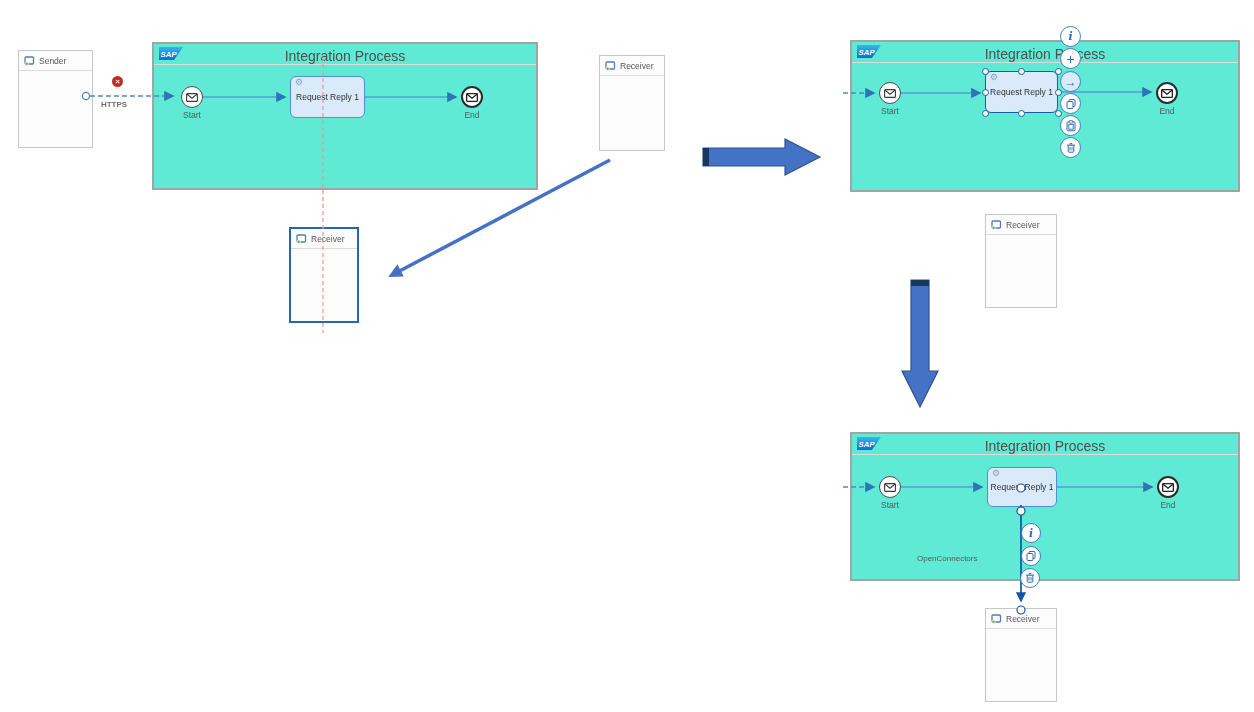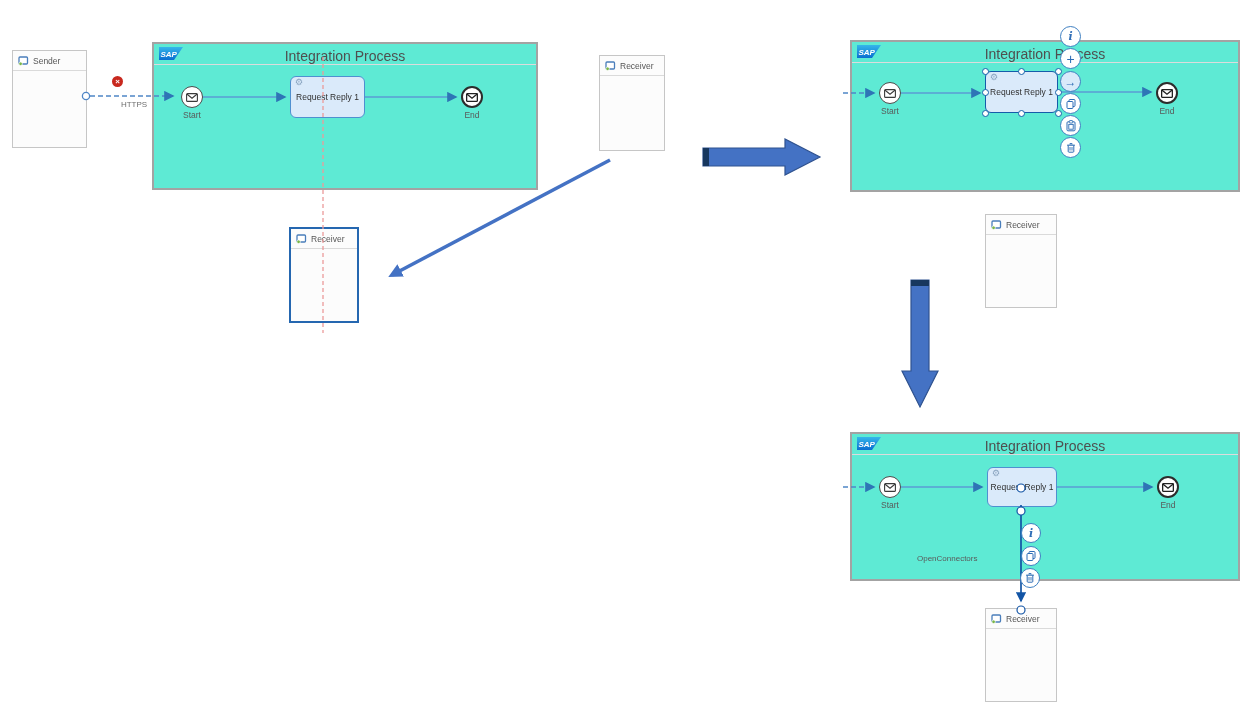--- a/index.html
+++ b/index.html
@@ -49,32 +49,32 @@
   .err-badge{width:11px;height:11px;border-radius:50%;background:#c8281e;
              color:#fff;display:flex;align-items:center;justify-content:center;
              font-size:8px;font-weight:bold;z-index:4;line-height:1;}
   .https{font-size:8px;color:#6e6e6e;z-index:3;}
   .overlay{position:absolute;left:0;top:0;z-index:4;pointer-events:none;}
   .conn-label{font-size:8px;color:#5a5a5a;z-index:3;}
 </style>
 </head>
 <body>
 
-<div class="abs pbox" style="left:12px;top:50px;width:75px;height:98px;">
+<div class="abs pbox" style="left:18px;top:50px;width:75px;height:98px;">
   <div class="pbox-header">
     <svg width="11" height="10">
       <rect x="1" y="1" width="8.5" height="7" rx="1" fill="#fff" stroke="#4a7ebb" stroke-width="1.3"></rect>
       <circle cx="2.6" cy="7.8" r="1.8" fill="#7ab648" stroke="#fff" stroke-width="0.7"></circle>
     </svg>
     <span>Sender</span>
   </div>
 </div>
 
 <div class="abs err-badge" style="left:112px;top:76px;">×</div>
-<div class="abs https" style="left:114px;top:100px;width:40px;text-align:center;">HTTPS</div>
+<div class="abs https" style="left:94px;top:100px;width:40px;text-align:center;font-weight:bold;">HTTPS</div>
 
 <div class="abs panel" style="left:152px;top:30px;width:386px;height:148px;">
   <div class="panel-header">
     <svg class="sap-logo" width="24" height="13">
       <defs>
           <linearGradient id="sapg1" x1="0" y1="0" x2="0" y2="1">
         <stop offset="0" stop-color="#35b7ea"></stop>
             <stop offset="1" stop-color="#0a6ed1"></stop>
           </linearGradient>
         </defs>

